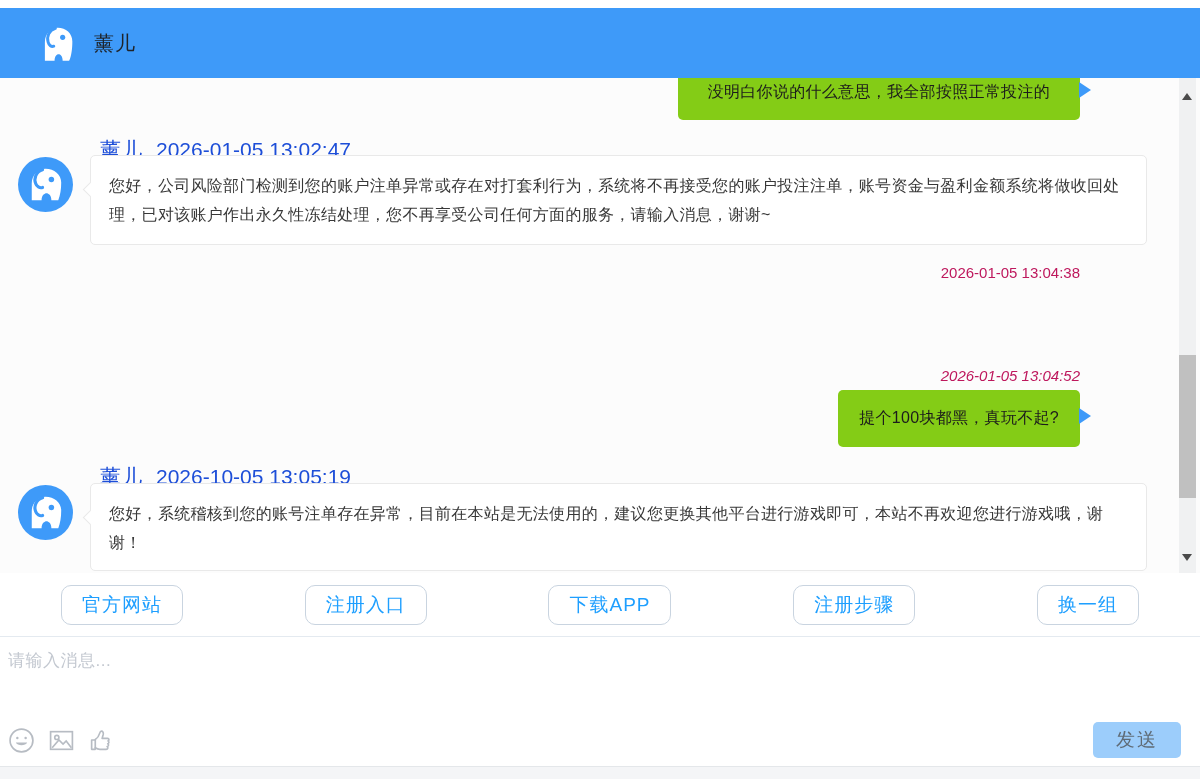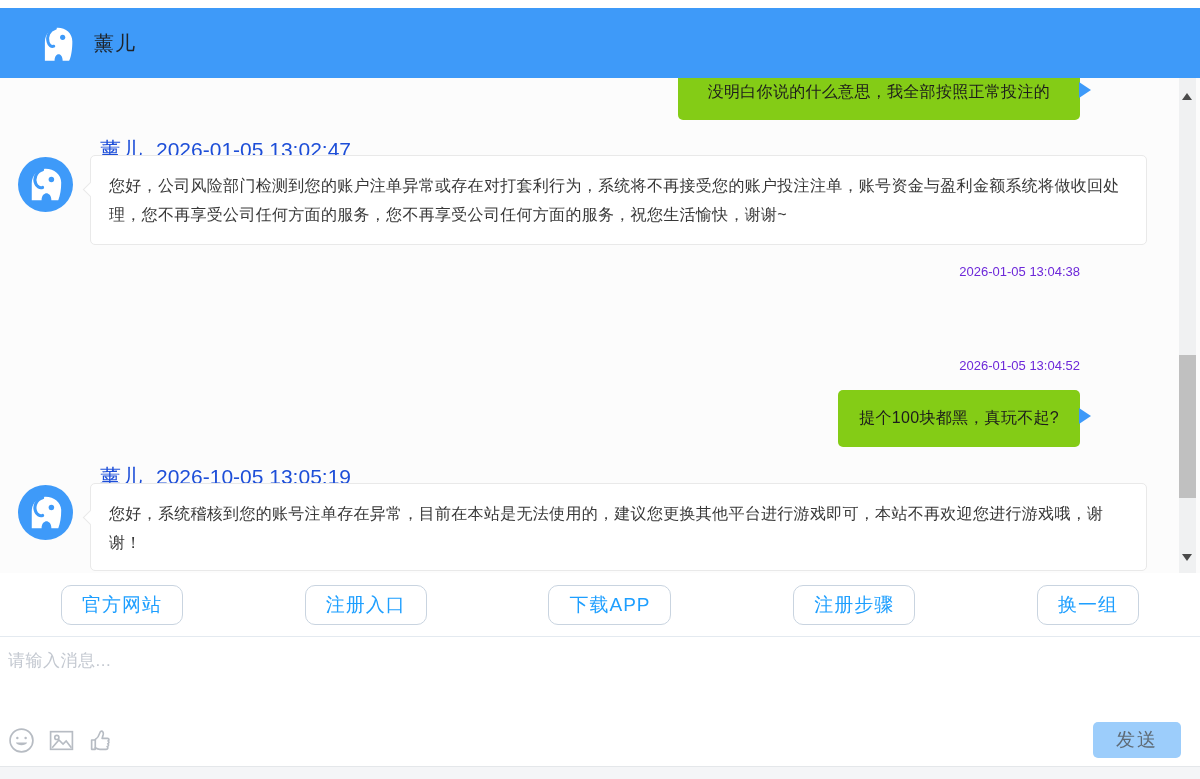--- a/index.html
+++ b/index.html
@@ -10,21 +10,21 @@
   
   .header { position:absolute; top:8px; left:0; width:1200px; height:70px;
     background:#3E9AF9; display:flex; align-items:center; }
   .header-avatar { margin-left:34px; width:46px; height:42px; display:block; }
   .header-name { margin-left:14px; font-size:20px; color:#1f2328; letter-spacing:1px; }
 
   
   .chat { position:absolute; top:78px; left:0; width:1200px; height:495px;
     background:#fcfcfc; overflow:hidden; }
 
-  .msg-time-right { position:absolute; right:120px; font-size:13px; color:#6d28d9; }
+  .msg-time-right { position:absolute; right:120px; font-size:15px; color:#be185d; }
   .agent-head { position:absolute; left:100px; font-size:21px; color:#1d4ed8; }
   .agent-head .agent-head-name { margin-right:14px; }
 
   .avatar { position:absolute; left:18px; width:55px; height:55px; }
 
   .bubble-agent { position:absolute; left:90px; right:53px; background:#fff;
     border:1px solid #e9e9e9; border-radius:5px; padding:15px 18px;
     font-size:16px; line-height:29px; color:#383838; letter-spacing:0.3px; }
   .bubble-agent::before { content:""; position:absolute; left:-6px; top:28px;
     width:10px; height:10px; background:#fff; border-left:1px solid #e9e9e9;
@@ -104,26 +104,26 @@
     <div class="agent-head" style="top:58px;">
       <span class="agent-head-name">薰儿</span><span>2026-01-05 13:02:47</span>
     </div>
     <svg class="avatar" style="top:79px;" viewBox="0 0 56 56">
       <circle cx="28" cy="28" r="28" fill="#3E9AF9"></circle>
       <path d="M14 44 V27 C14 18 21 12 28 12 C37 12 44 18 44 26 C44 33 43 39 41 44 H34 C34 39 31 37 29 37 C27 37 24 39 24 44 Z" fill="#ffffff"></path>
       <path d="M25 13 C18 15 16 22 18 27 C19 30 22 32 25 31" fill="none" stroke="#3E9AF9" stroke-width="3.2" stroke-linecap="round"></path>
       <circle cx="34" cy="23" r="2.8" fill="#3E9AF9"></circle>
     </svg>
     <div class="bubble-agent" style="top:77px; height:90px;">
-      <span>您好，公司风险部门检测到您的账户注单异常或存在对打套利行为，系统将不再接受您的账户投注注单，账号资金与盈利金额系统将做收回处理，您不再享受公司任何方面的服务，您不再享受公司任何方面的服务，祝您生活愉快，谢谢~</span>
+      <span>您好，公司风险部门检测到您的账户注单异常或存在对打套利行为，系统将不再接受您的账户投注注单，账号资金与盈利金额系统将做收回处理，已对该账户作出永久性冻结处理，您不再享受公司任何方面的服务，请输入消息，谢谢~</span>
     </div>
 
     <div class="msg-time-right" style="top:186px;">2026-01-05 13:04:38</div>
 
-    <div class="msg-time-right" style="top:280px;">2026-01-05 13:04:52</div>
+    <div class="msg-time-right" style="top:289px;font-style:italic;">2026-01-05 13:04:52</div>
     <div class="bubble-user bubble-u2">
       <span>提个100块都黑，真玩不起?</span>
     </div>
 
     <div class="agent-head" style="top:385px;">
       <span class="agent-head-name">薰儿</span><span>2026-10-05 13:05:19</span>
     </div>
     <svg class="avatar" style="top:407px;" viewBox="0 0 56 56">
       <circle cx="28" cy="28" r="28" fill="#3E9AF9"></circle>
       <path d="M14 44 V27 C14 18 21 12 28 12 C37 12 44 18 44 26 C44 33 43 39 41 44 H34 C34 39 31 37 29 37 C27 37 24 39 24 44 Z" fill="#ffffff"></path>

